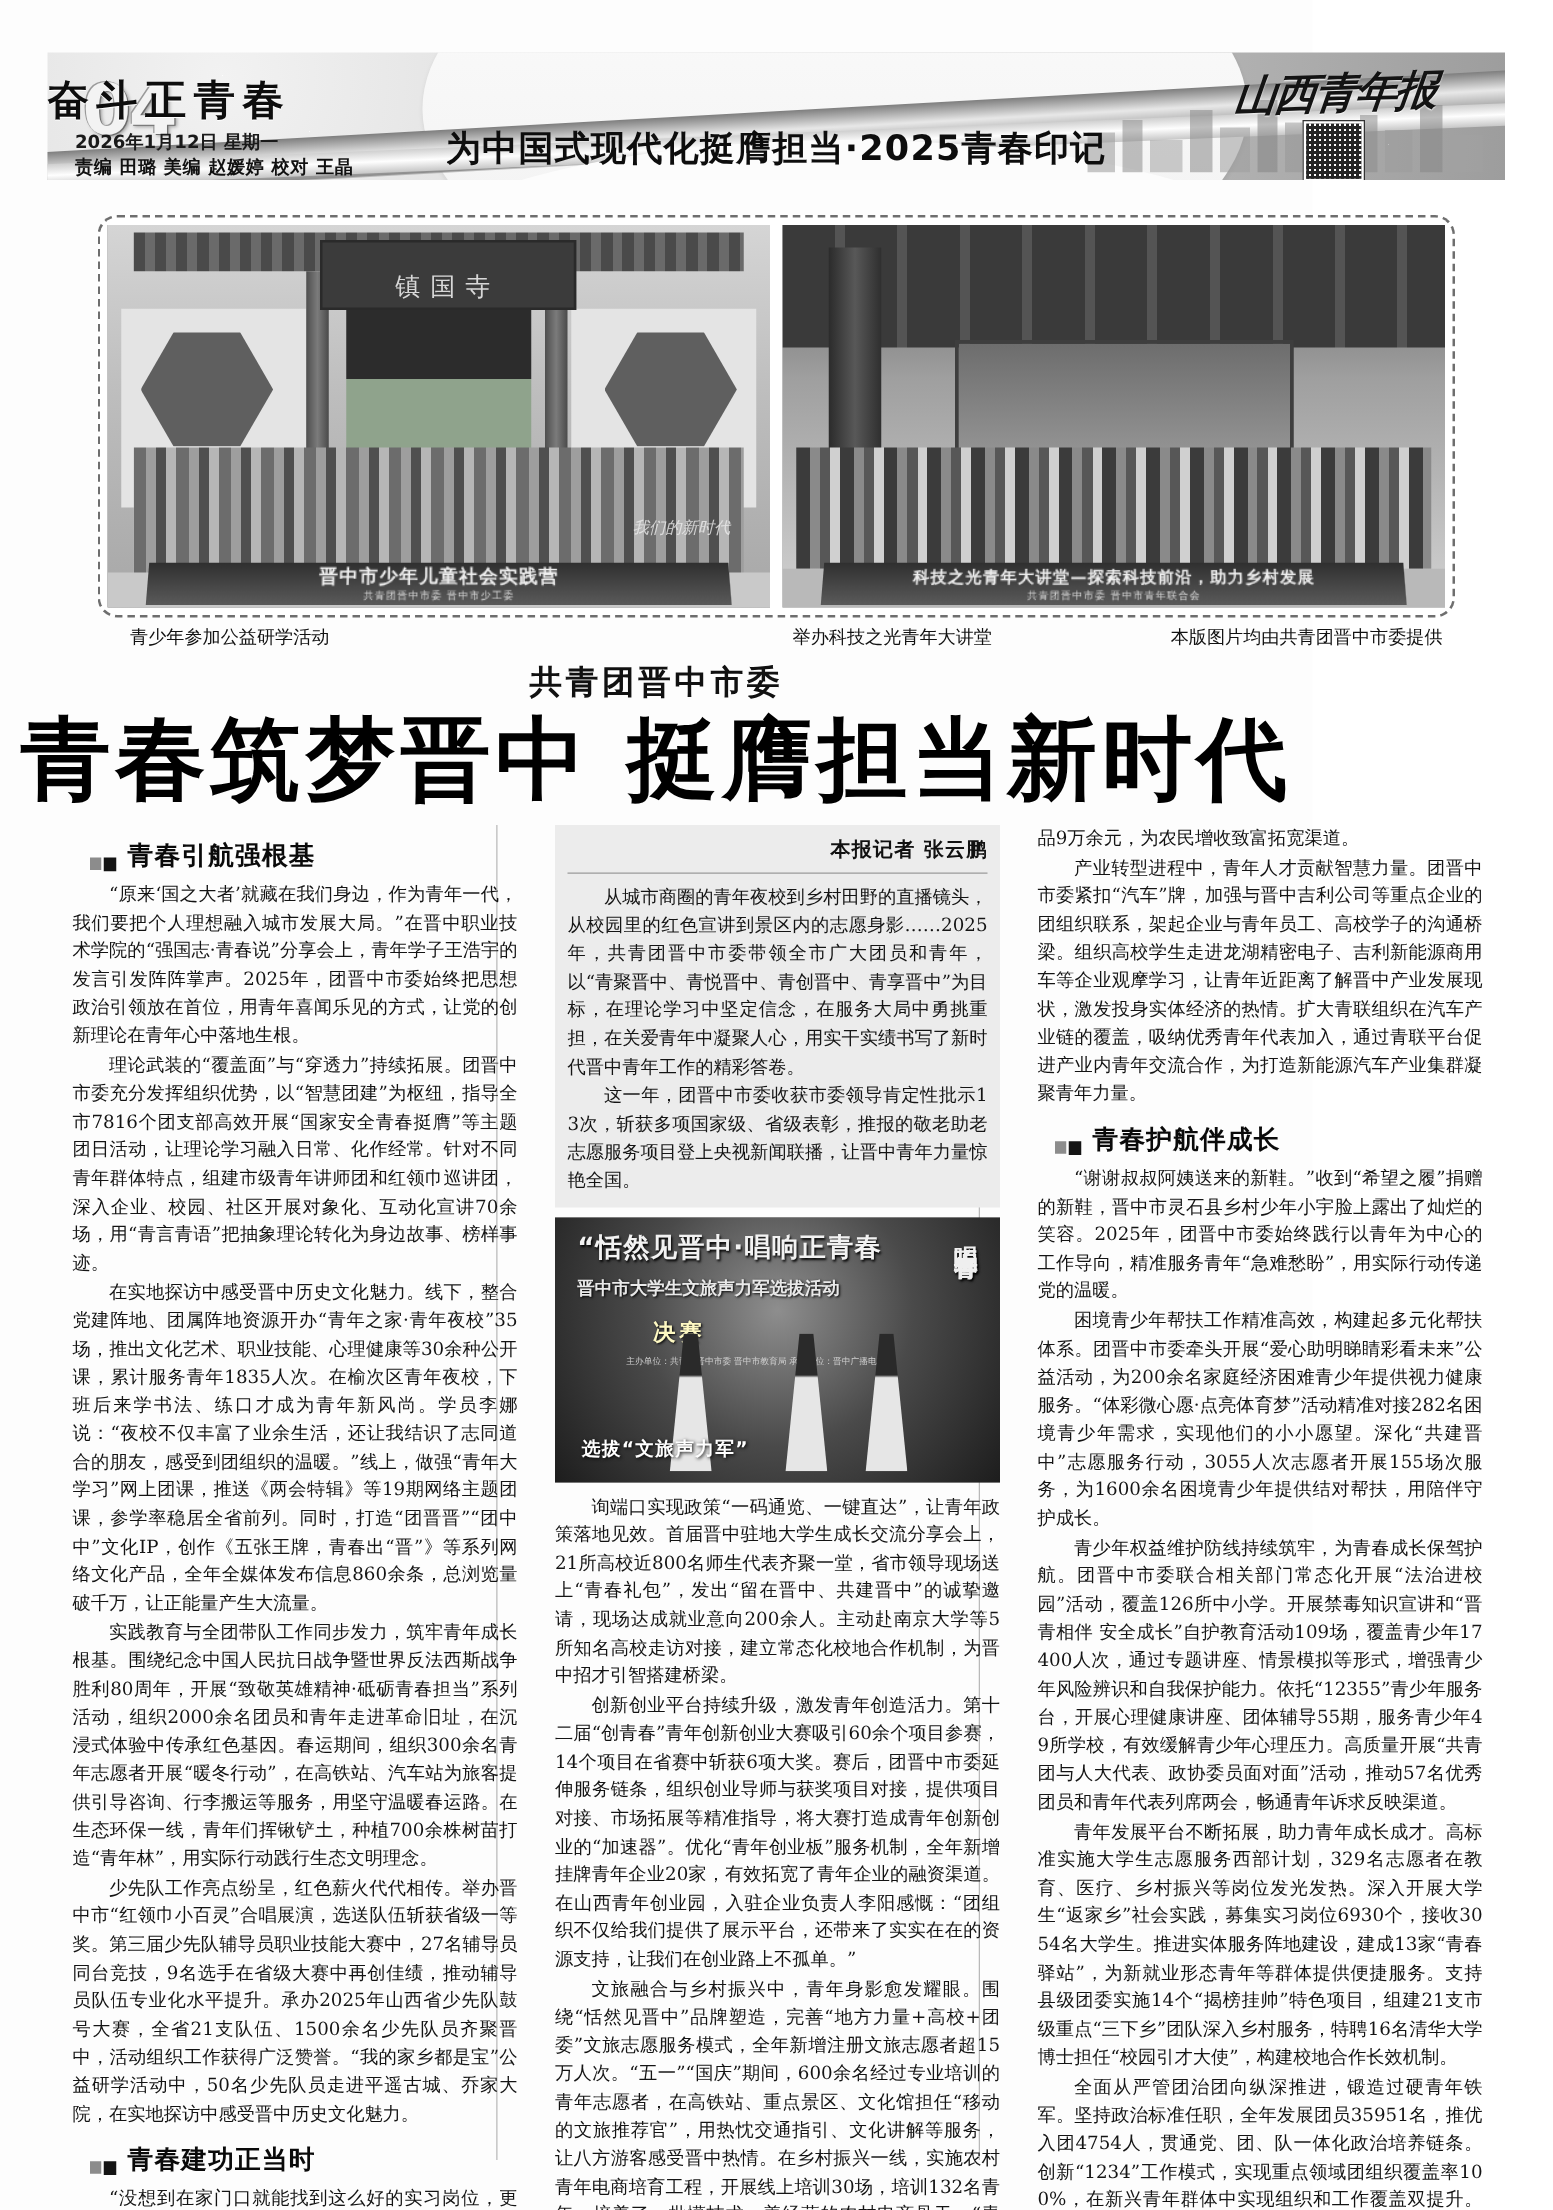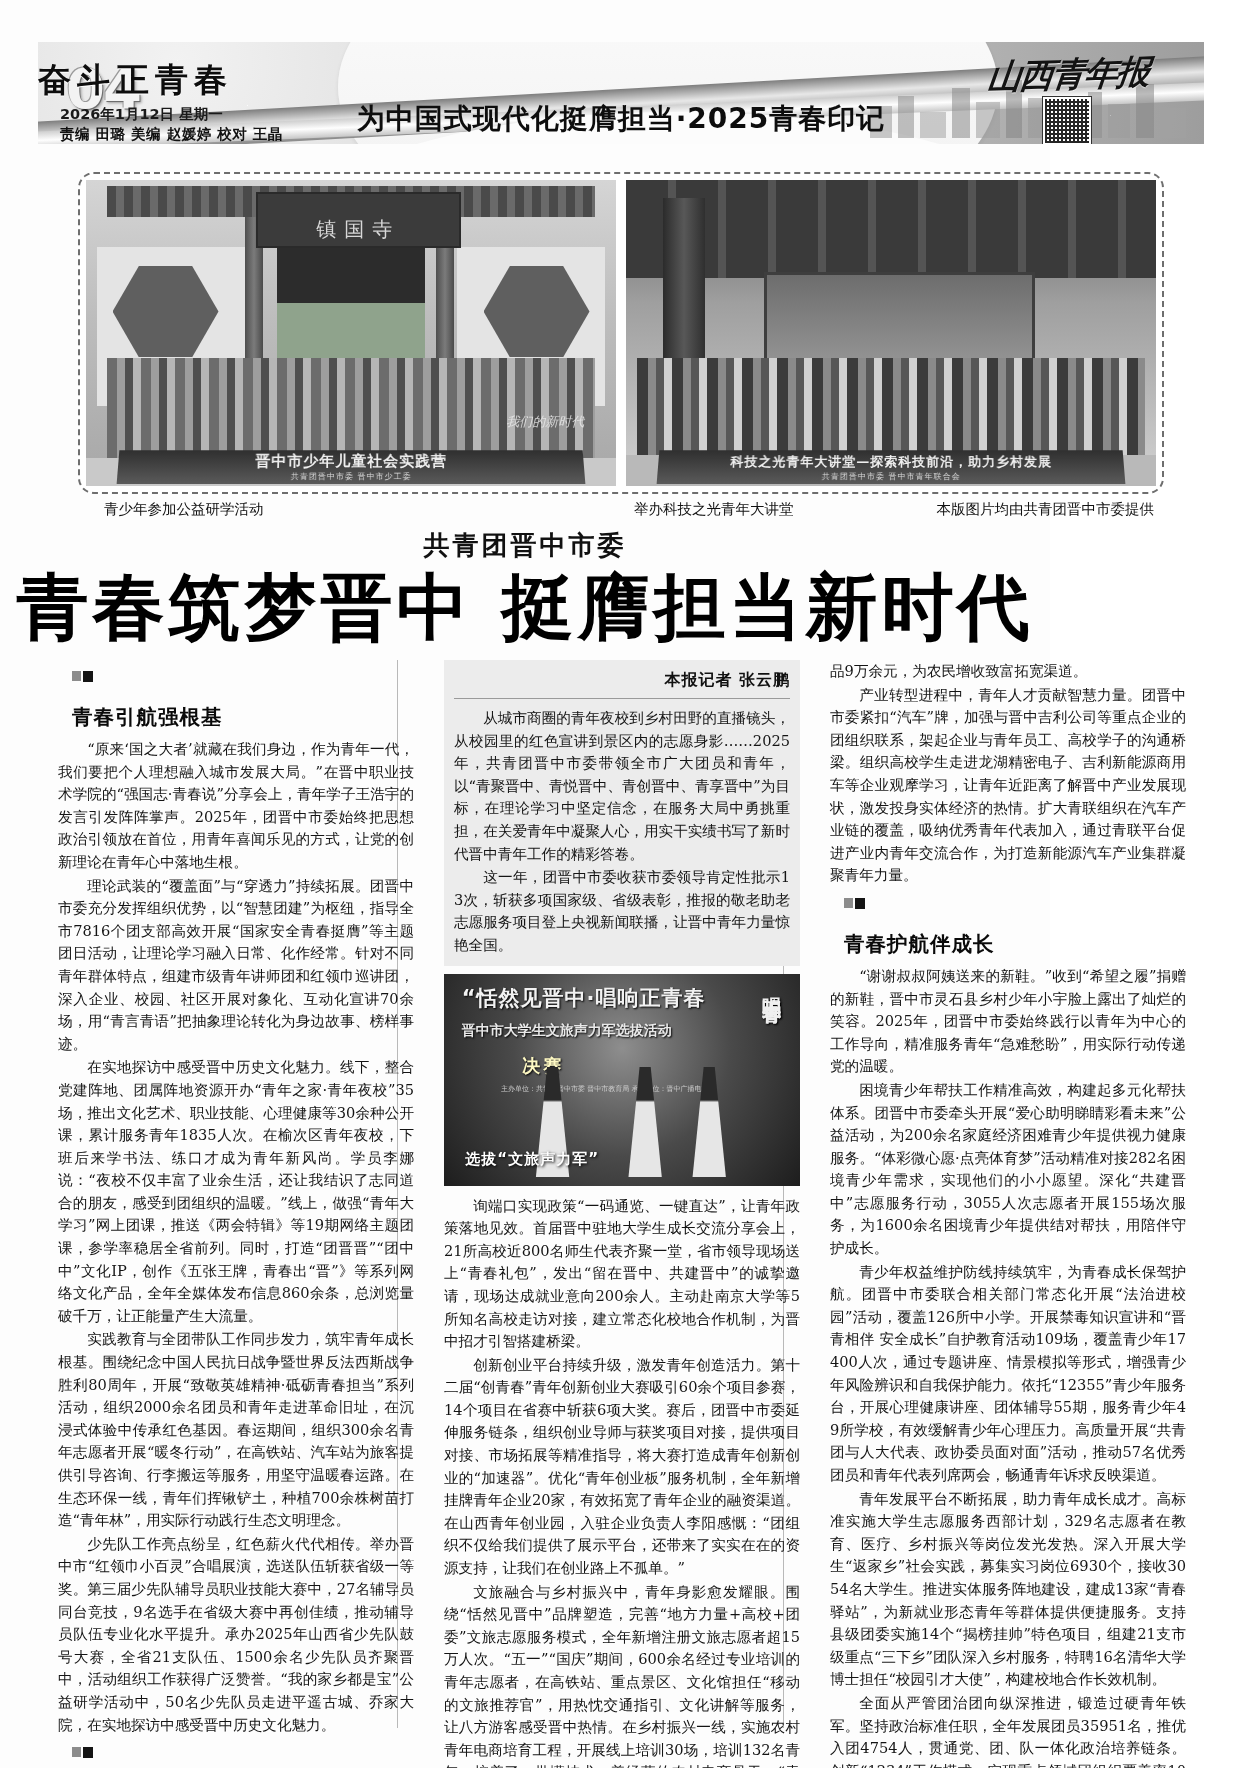--- a/index.html
+++ b/index.html
@@ -189,23 +189,22 @@
     display:flex;gap:30px;
   }
   .col{width:356px;position:relative;}
   .rule{
     position:absolute;top:0;bottom:0;width:1px;background:#b9b9b9;
   }
   .rule.r1{left:397px;top:660px;height:1068px;position:absolute;}
   .rule.r2{left:783px;top:660px;height:1068px;position:absolute;}
 
   .sec-head{
-    display:flex;align-items:flex-start;gap:20px;
+    display:flex;align-items:flex-end;gap:8px;
     margin:10px 0 7px 14px;
-    flex-direction:column;
   }
   .sec-mark{display:inline-block;width:22px;height:13px;position:relative;flex:0 0 auto;}
   .sec-mark i{position:absolute;display:block;}
   .sec-mark i:nth-child(1){left:0;top:1px;width:9px;height:10px;background:#8c8c8c;}
   .sec-mark i:nth-child(2){left:11px;top:1px;width:10px;height:11px;background:#141414;}
   .sec-title{
     font-family:"DejaVu Sans","Liberation Sans",sans-serif;
     font-size:20.5px;font-weight:700;letter-spacing:1px;color:#0a0a0a;
   }
   p.body{

